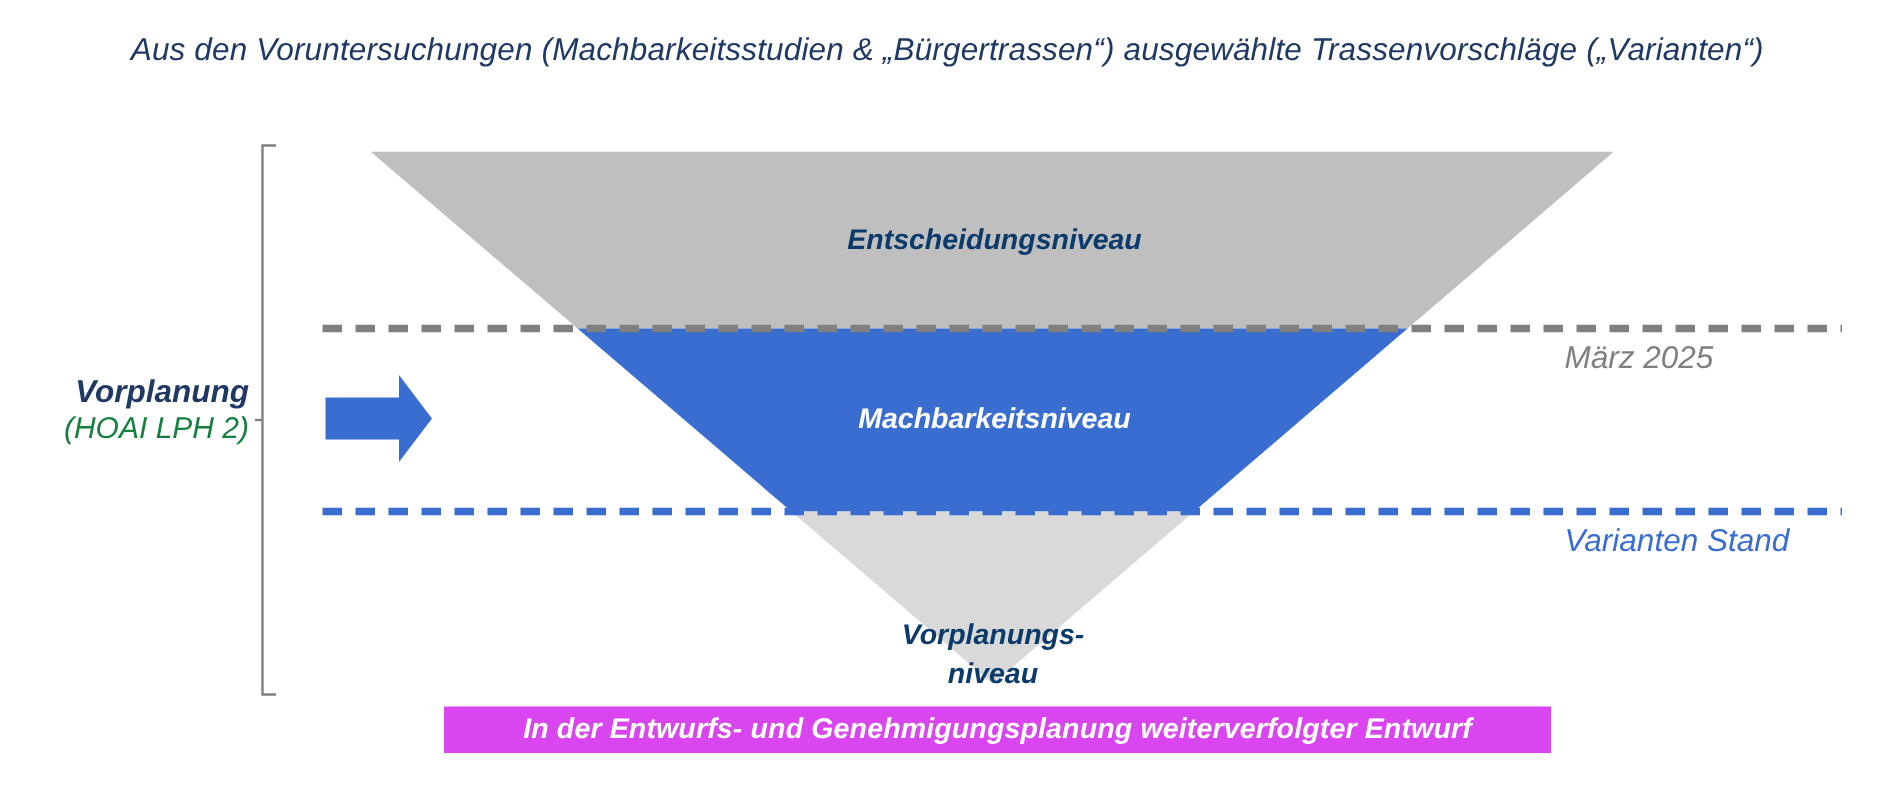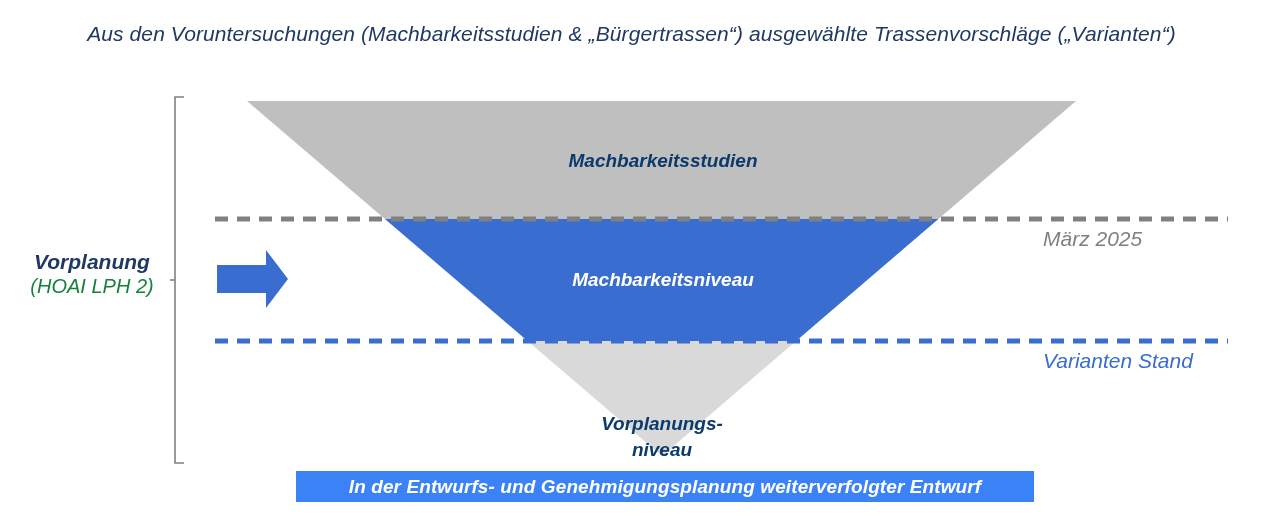--- a/index.html
+++ b/index.html
@@ -31,21 +31,21 @@
     letter-spacing: 0.1px;
     white-space: nowrap;
   }
 
   
   .phase-label {
     position: absolute;
     left: 18px;
     top: 250px;
     width: 148px;
-    text-align: center;
+    text-align: right;
     line-height: 1.18;
   }
   .phase-label .line1 {
     display: block;
     font-size: 21px;
     font-weight: bold;
     color: #1F3864;
   }
   .phase-label .line2 {
     display: block;
@@ -121,21 +121,21 @@
     color: #3A6DD0;
   }
 
   
   .banner {
     position: absolute;
     left: 296px;
     top: 471px;
     width: 738px;
     height: 31px;
-    background: #3b82f6;
+    background: #d946ef;
     color: #ffffff;
     font-size: 19px;
     font-weight: bold;
     display: flex;
     align-items: center;
     justify-content: center;
     white-space: nowrap;
     letter-spacing: 0.1px;
   }
 </style>
@@ -169,21 +169,21 @@
       <rect x="240" y="341" width="850" height="125" fill="#D9D9D9"></rect>
     </g>
 
     <line x1="215" y1="219" x2="1228" y2="219" stroke="#808080" stroke-width="5" stroke-dasharray="13 9"></line>
 
     <line x1="215" y1="341" x2="1228" y2="341" stroke="#3A6DD0" stroke-width="5" stroke-dasharray="13 9"></line>
 
     <polygon points="217,265 266,265 266,250 288,279 266,308 266,293 217,293" fill="#3A6DD0"></polygon>
   </svg>
 
-  <div class="lvl lvl-feasibility">Machbarkeitsstudien</div>
+  <div class="lvl lvl-feasibility">Entscheidungsniveau</div>
   <div class="lvl lvl-decision">Machbarkeitsniveau</div>
   <div class="lvl lvl-pre">
     <span>Vorplanungs-</span><br>
     <span>niveau</span>
   </div>
 
   <div class="side-label side-march">März 2025</div>
   <div class="side-label side-current">Varianten Stand</div>
 
   <div class="banner">In der Entwurfs- und Genehmigungsplanung weiterverfolgter Entwurf</div>

